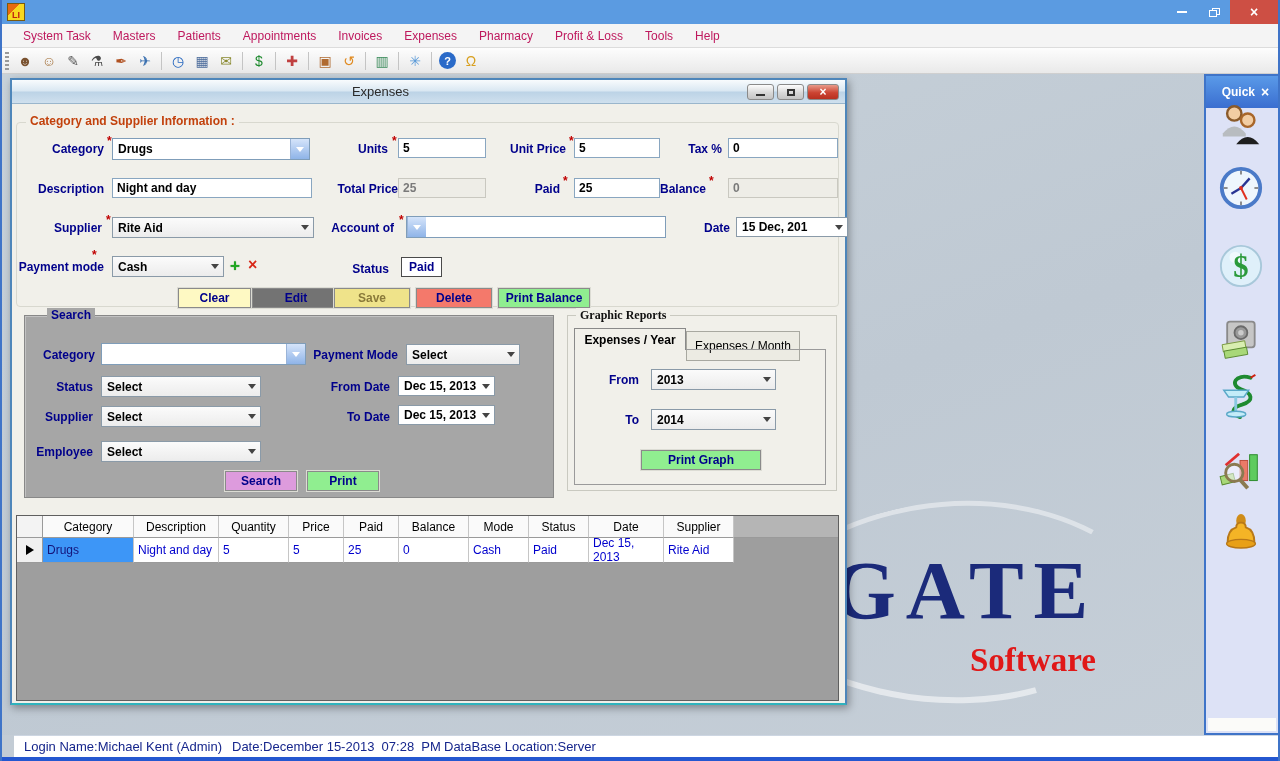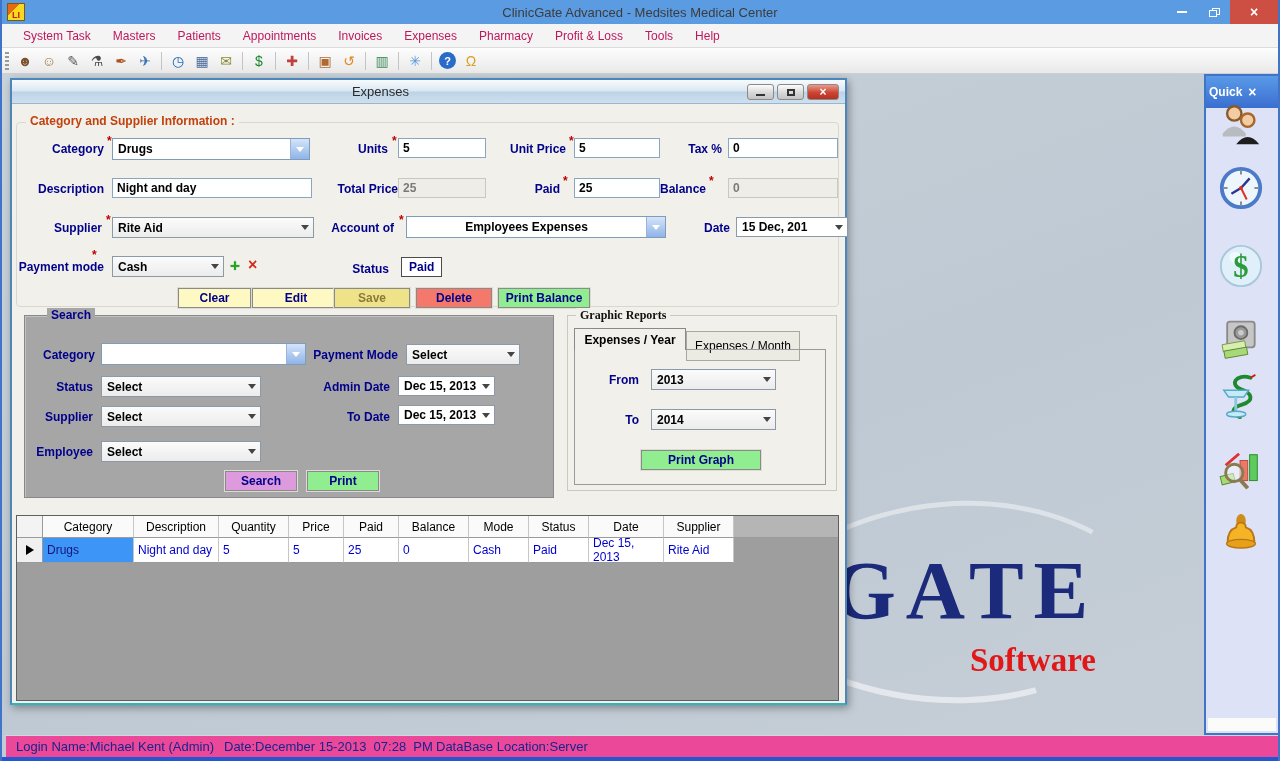--- a/index.html
+++ b/index.html
@@ -49,21 +49,21 @@
   .brand1 { position:absolute; left:830px; top:470px; font-family:"Liberation Serif",serif;
             font-weight:bold; font-size:82px; letter-spacing:10px; color:#1b2a7a; }
   .brand2 { position:absolute; left:968px; top:568px; font-family:"Liberation Serif",serif;
             font-weight:bold; font-size:33px; color:#e01818; }
 
   
   .quick { position:absolute; right:0; top:74px; width:74px; height:661px; background:#dde2f6;
            border:2px solid #3f74c8; border-right:none; z-index:6; }
   .quick-head { height:32px; background:linear-gradient(#5a9ae8,#3a6ed0); color:#fff;
                 font:bold 12px "Liberation Sans",sans-serif; display:flex; align-items:center;
-                justify-content:flex-start; padding:16px 3px; }
+                justify-content:flex-end; padding:16px 3px; }
   .quick-close { width:20px; height:16px; display:flex; align-items:center; justify-content:center;
                  color:#fff; font:bold 14px "Liberation Sans",sans-serif; cursor:pointer; }
   .q-icon { position:absolute; left:12px; width:46px; height:48px; cursor:pointer; }
   .quick-footer { position:absolute; left:2px; right:2px; bottom:2px; height:13px; background:#fbfbf9; }
 
   
   .dialog { position:absolute; left:8px; top:78px; width:837px; height:627px; z-index:5;
             border:2px solid #4e86ba; border-bottom-color:#2fb3bd; background:#f1f0ea;
             box-shadow:2px 3px 8px rgba(0,0,0,.35); }
   .dlg-title { position:absolute; left:0; top:0; right:0; height:24px;
@@ -134,33 +134,32 @@
   .g-c { height:25px; background:#fff; border-right:1px solid #c6c6c6; border-bottom:1px solid #9a9a9a;
          font-size:12px; color:#0000cd; display:flex; align-items:center; padding-left:4px; flex:none; cursor:default; }
   .g-sel { width:26px; background:#f0f0f0; flex:none; border-right:1px solid #9a9a9a; border-bottom:1px solid #9a9a9a;
            display:flex; align-items:center; justify-content:center; }
   .g-arrow { width:0; height:0; border-top:5px solid transparent; border-bottom:5px solid transparent; border-left:8px solid #000; }
   .g-fill-h { height:22px; background:#b5b5b5; border-bottom:1px solid #9a9a9a; flex:1; }
   .g-fill-c { height:25px; background:#9e9e9e; flex:1; }
   .c-cat { background:#3d96f7 !important; color:#14147a !important; }
 
   
-  .statusbar { position:absolute; left:4px; bottom:4px; right:0; height:22px; background:#ec4899;
+  .statusbar { position:absolute; left:12px; bottom:4px; right:0; height:22px; background:#ffffff;
                border-top:1px solid #cdd6e2;margin-top:18px; }
   .sb-item { position:absolute; top:3px; color:#16268c; font-size:13px; white-space:pre; }
   .bottom-strip { position:absolute; left:0; bottom:0; right:0; height:4px; background:#2457d0; }
 </style>
 </head>
 <body>
 
 <div class="app">
 
   <div class="titlebar">
     <div class="app-logo">LI</div>
-    <div class="title-text">ClinicGate Advanced - Medsites Medical Center</div>
     <div class="win-controls">
       <div class="wc wc-min">
           <div class="bar"></div>
         </div>
       <div class="wc wc-restore">
           <div class="boxes">
             <div class="b1"></div>
             <div class="b2"></div>
           </div>
         </div>
@@ -335,21 +334,20 @@
 
       <span class="lbl" style="left:25px;top:117px;width:65px">Supplier</span>
       <span class="req" style="left:94px;top:109px">*</span>
       <div class="combo" style="left:100px;top:113px;width:202px">
         <span>Rite Aid</span>
         <span class="tri"></span>
       </div>
       <span class="lbl" style="left:310px;top:117px;width:72px">Account of</span>
       <span class="req" style="left:387px;top:109px">*</span>
       <div class="xp-combo" style="left:394px;top:112px;width:260px">
-        <span class="txt center">Employees Expenses</span>
         <span class="btn">
             <span class="tri"></span>
           </span>
       </div>
       <span class="lbl" style="left:672px;top:117px;width:46px">Date</span>
       <div class="combo white" style="left:724px;top:113px;width:112px;height:20px">
         <span>15 Dec, 201</span>
         <span class="tri"></span>
       </div>
 
@@ -358,21 +356,21 @@
       <div class="combo" style="left:100px;top:152px;width:112px">
         <span>Cash</span>
         <span class="tri"></span>
       </div>
       <span class="pm-add" style="left:218px;top:152px">+</span>
       <span class="pm-del" style="left:236px;top:152px">×</span>
       <span class="lbl" style="left:331px;top:158px;width:46px">Status</span>
       <span class="status-box" style="left:389px;top:153px">Paid</span>
 
       <div class="btn-flat" style="left:166px;top:184px;width:73px;background:#fef9c3">Clear</div>
-      <div class="btn-flat" style="left:240px;top:184px;width:88px;background:#fef9c3">Edit</div>
+      <div class="btn-flat" style="left:240px;top:184px;width:88px;background:#737373">Edit</div>
       <div class="btn-flat" style="left:322px;top:184px;width:76px;background:#efe38a;color:#8a7a3a">Save</div>
       <div class="btn-flat" style="left:404px;top:184px;width:76px;background:#f4796b">Delete</div>
       <div class="btn-flat" style="left:486px;top:184px;width:92px;background:#90ee90">Print Balance</div>
 
       <div class="search-panel">
         <span class="search-label">Search</span>
         <span class="lbl" style="left:8px;top:32px;width:62px">Category</span>
         <div class="xp-combo" style="left:76px;top:27px;width:205px;background:#fff">
           <span class="txt"></span>
           <span class="btn">
@@ -382,21 +380,21 @@
         <span class="lbl" style="left:276px;top:32px;width:97px">Payment Mode</span>
         <div class="combo" style="left:381px;top:28px;width:114px">
           <span>Select</span>
           <span class="tri"></span>
         </div>
         <span class="lbl" style="left:8px;top:64px;width:60px">Status</span>
         <div class="combo" style="left:76px;top:60px;width:160px">
           <span>Select</span>
           <span class="tri"></span>
         </div>
-        <span class="lbl" style="left:295px;top:64px;width:70px">Admin Date</span>
+        <span class="lbl" style="left:295px;top:64px;width:70px">From Date</span>
         <div class="combo white" style="left:373px;top:60px;width:97px;height:20px">
           <span>Dec 15, 2013</span>
           <span class="tri"></span>
         </div>
         <span class="lbl" style="left:8px;top:94px;width:60px">Supplier</span>
         <div class="combo" style="left:76px;top:90px;width:160px">
           <span>Select</span>
           <span class="tri"></span>
         </div>
         <span class="lbl" style="left:295px;top:94px;width:70px">To Date</span>

